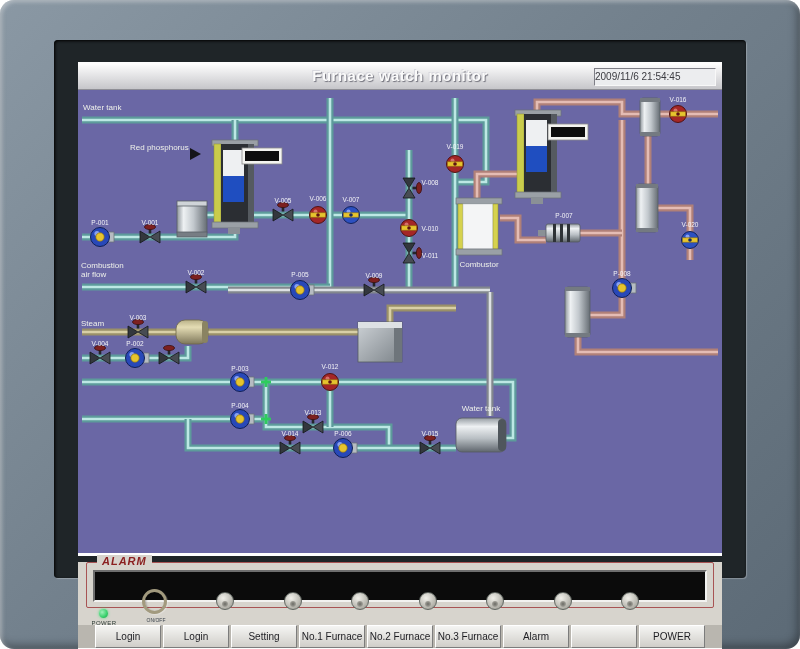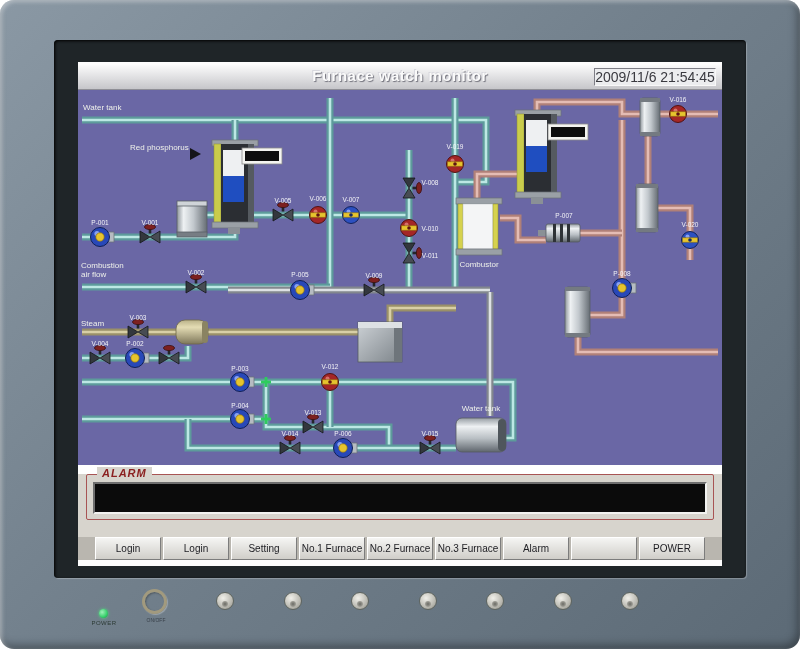--- a/index.html
+++ b/index.html
@@ -9,23 +9,23 @@
     box-shadow:inset 2px 2px 4px rgba(255,255,255,.4), inset -3px -4px 8px rgba(0,0,0,.35);}
   .screen-frame{position:absolute;left:54px;top:40px;width:692px;height:538px;background:#1f2528;
     border-radius:4px;box-shadow:inset 1px 1px 3px #000, 1px 1px 1px rgba(255,255,255,.25);}
   .screen{position:absolute;left:78px;top:62px;width:644px;height:494px;background:#ffffff;}
   .top-strip{height:3px;background:#fdfdfd;}
   .titlebar{position:relative;height:24px;background:linear-gradient(#fbfbfb,#c6c6ca);
     border-bottom:1px solid #8f8f96;}
   .title{position:absolute;left:0;right:0;top:2px;text-align:center;font-size:15px;font-weight:bold;
     color:#fafafa;text-shadow:1px 1px 1px #70707a, -1px -1px 0 #d8d8de;letter-spacing:.5px;}
   .clock{position:absolute;right:6px;top:3px;width:120px;height:16px;background:#ecedef;
-    border:1px solid;border-color:#7e7e86 #f8f8f8 #f8f8f8 #7e7e86;font-size:14px;color:#3a3a40;
-    line-height:16px;text-align:center;}
-  .diagram{position:relative;height:375px;background:#6a67a5;}
+    border:1px solid;border-color:#7e7e86 #f8f8f8 #f8f8f8 #7e7e86;font-size:10px;color:#3a3a40;
+    line-height:16px;}
+  .diagram{position:relative;height:463px;background:#6a67a5;}
   .diagram svg{display:block;}
   svg text{font-family:"Liberation Sans",sans-serif;}
   .seclabel{fill:#eef0ea;font-size:8px;}
   .tag{fill:#f2f2f6;font-size:6.5px;text-anchor:middle;}
   .pipe-teal-b{stroke:#5d9b9b;stroke-width:7;fill:none;}
   .pipe-teal-c{stroke:#bce8e4;stroke-width:2.6;fill:none;}
   .pipe-pink-b{stroke:#b08078;stroke-width:7;fill:none;}
   .pipe-pink-c{stroke:#e4bcb4;stroke-width:2.6;fill:none;}
   .pipe-tan-b{stroke:#9a9068;stroke-width:7;fill:none;}
   .pipe-tan-c{stroke:#d8cfa6;stroke-width:2.6;fill:none;}

